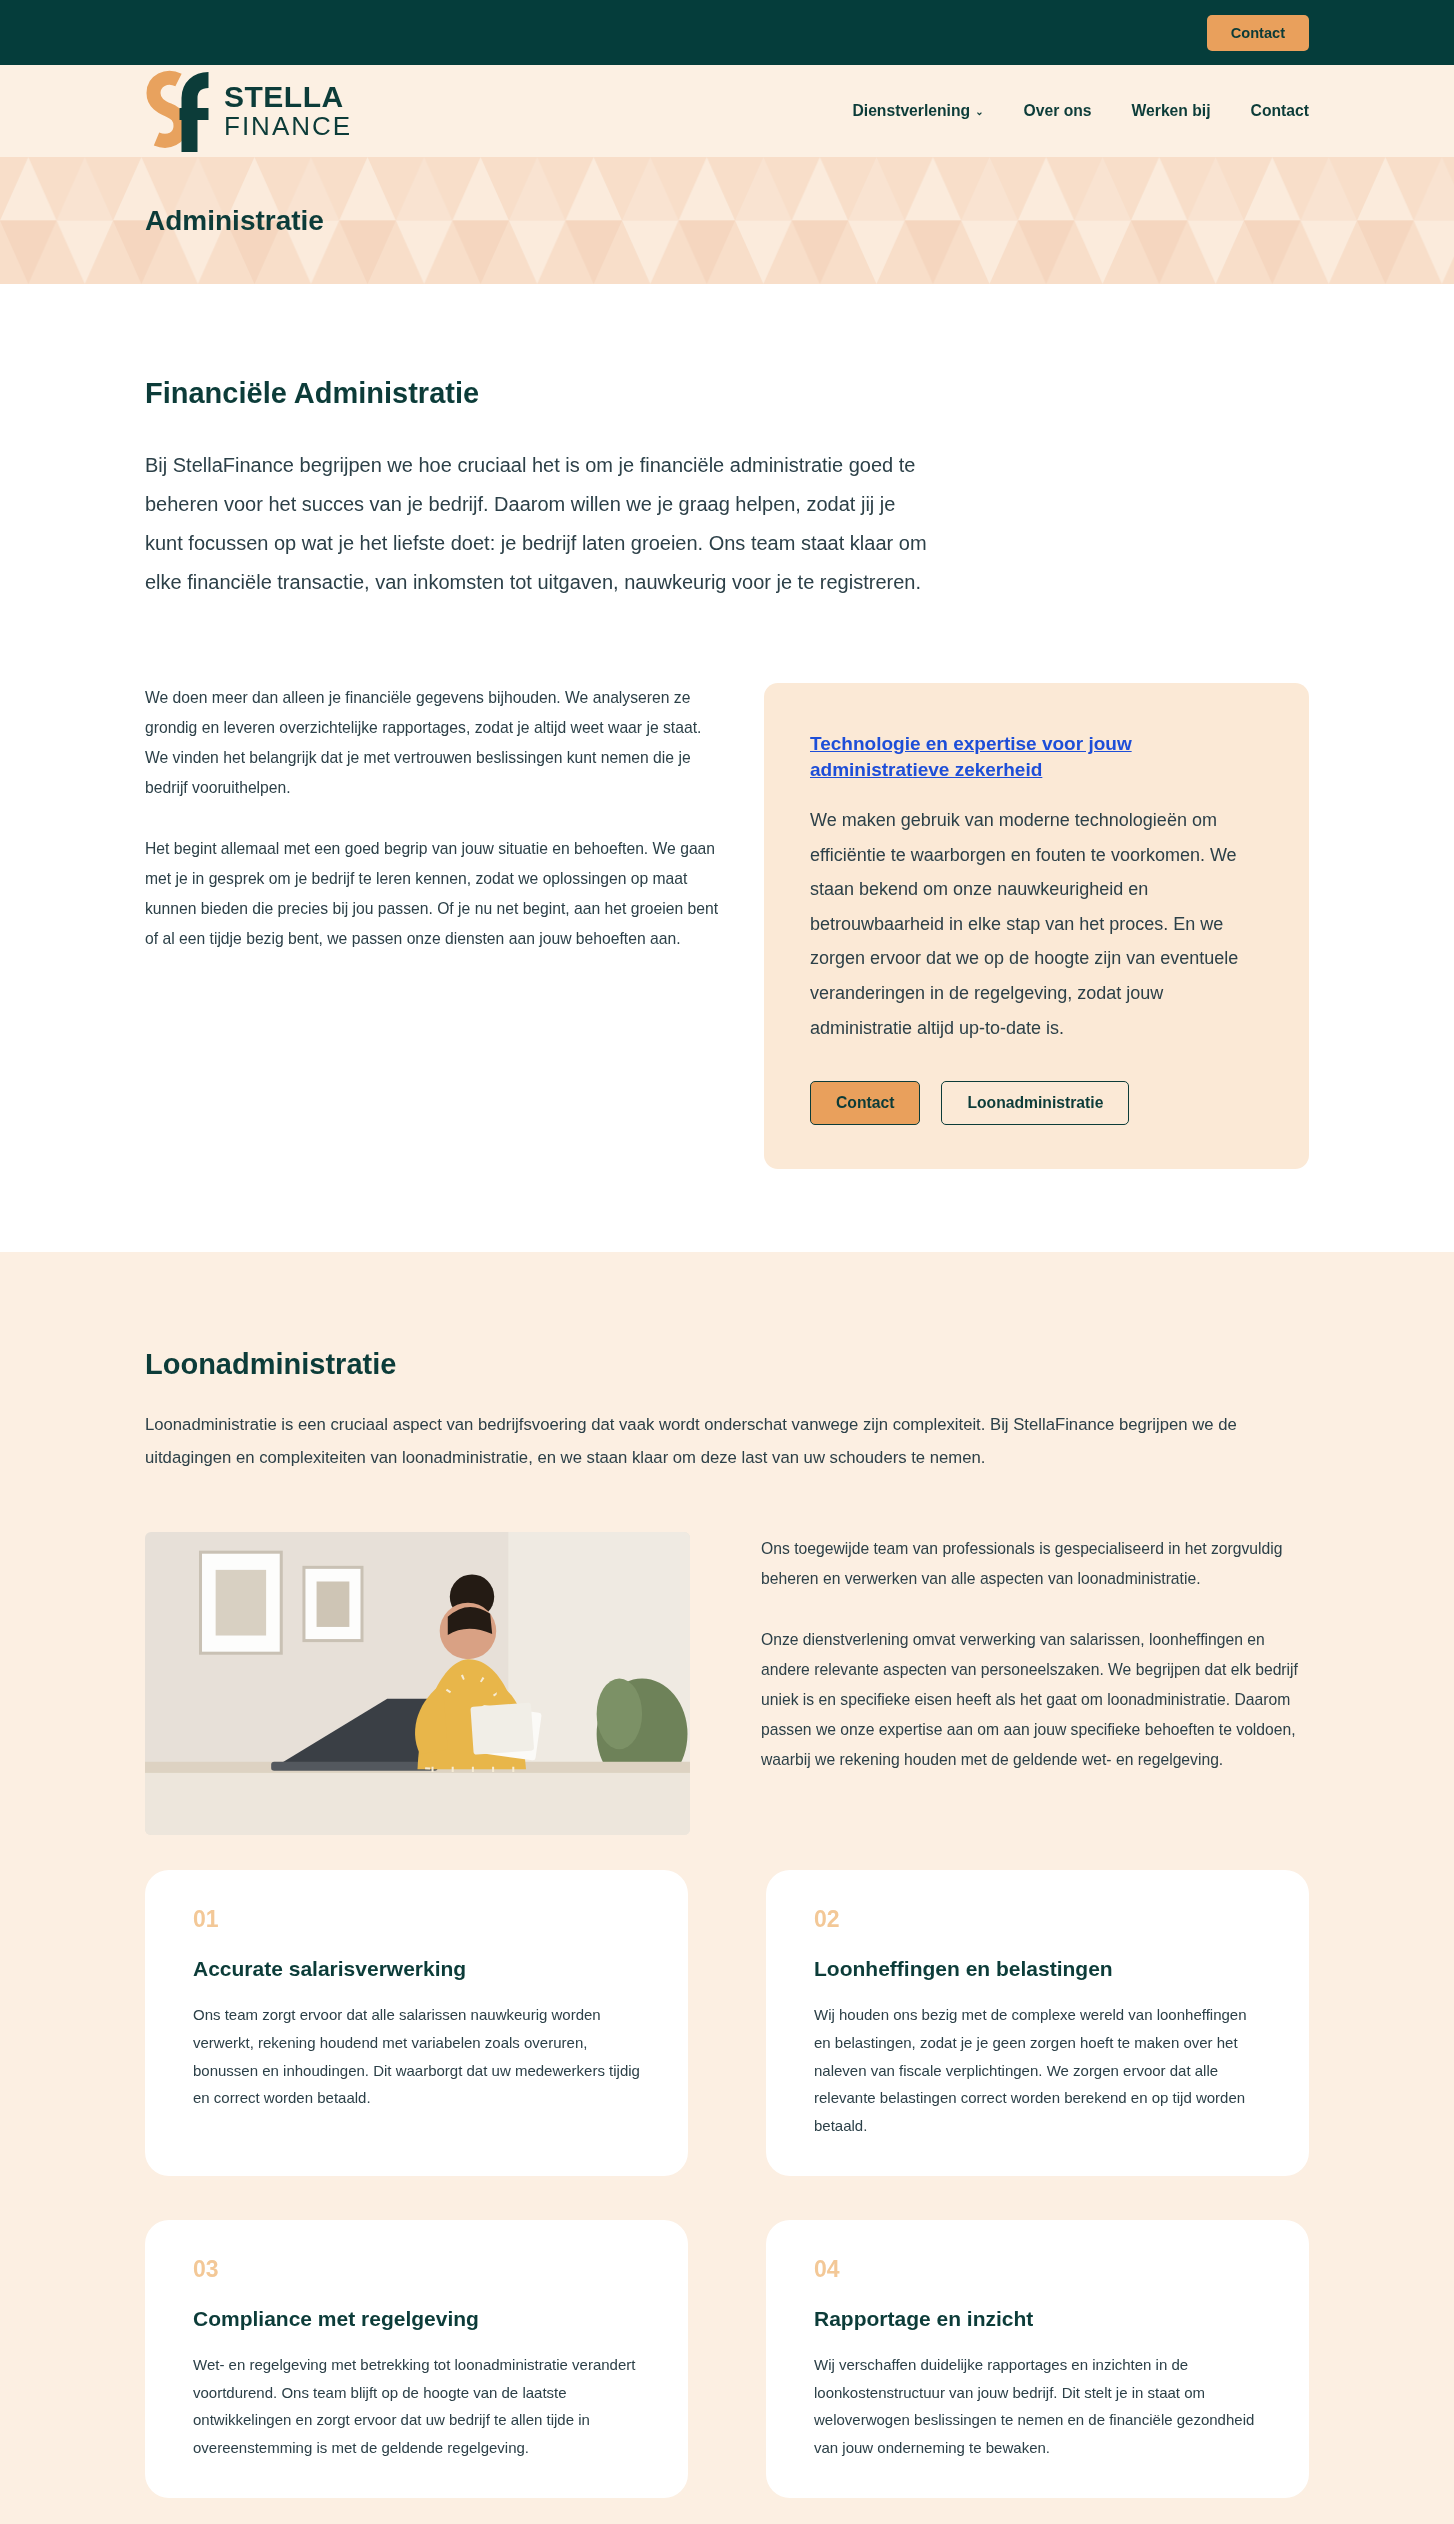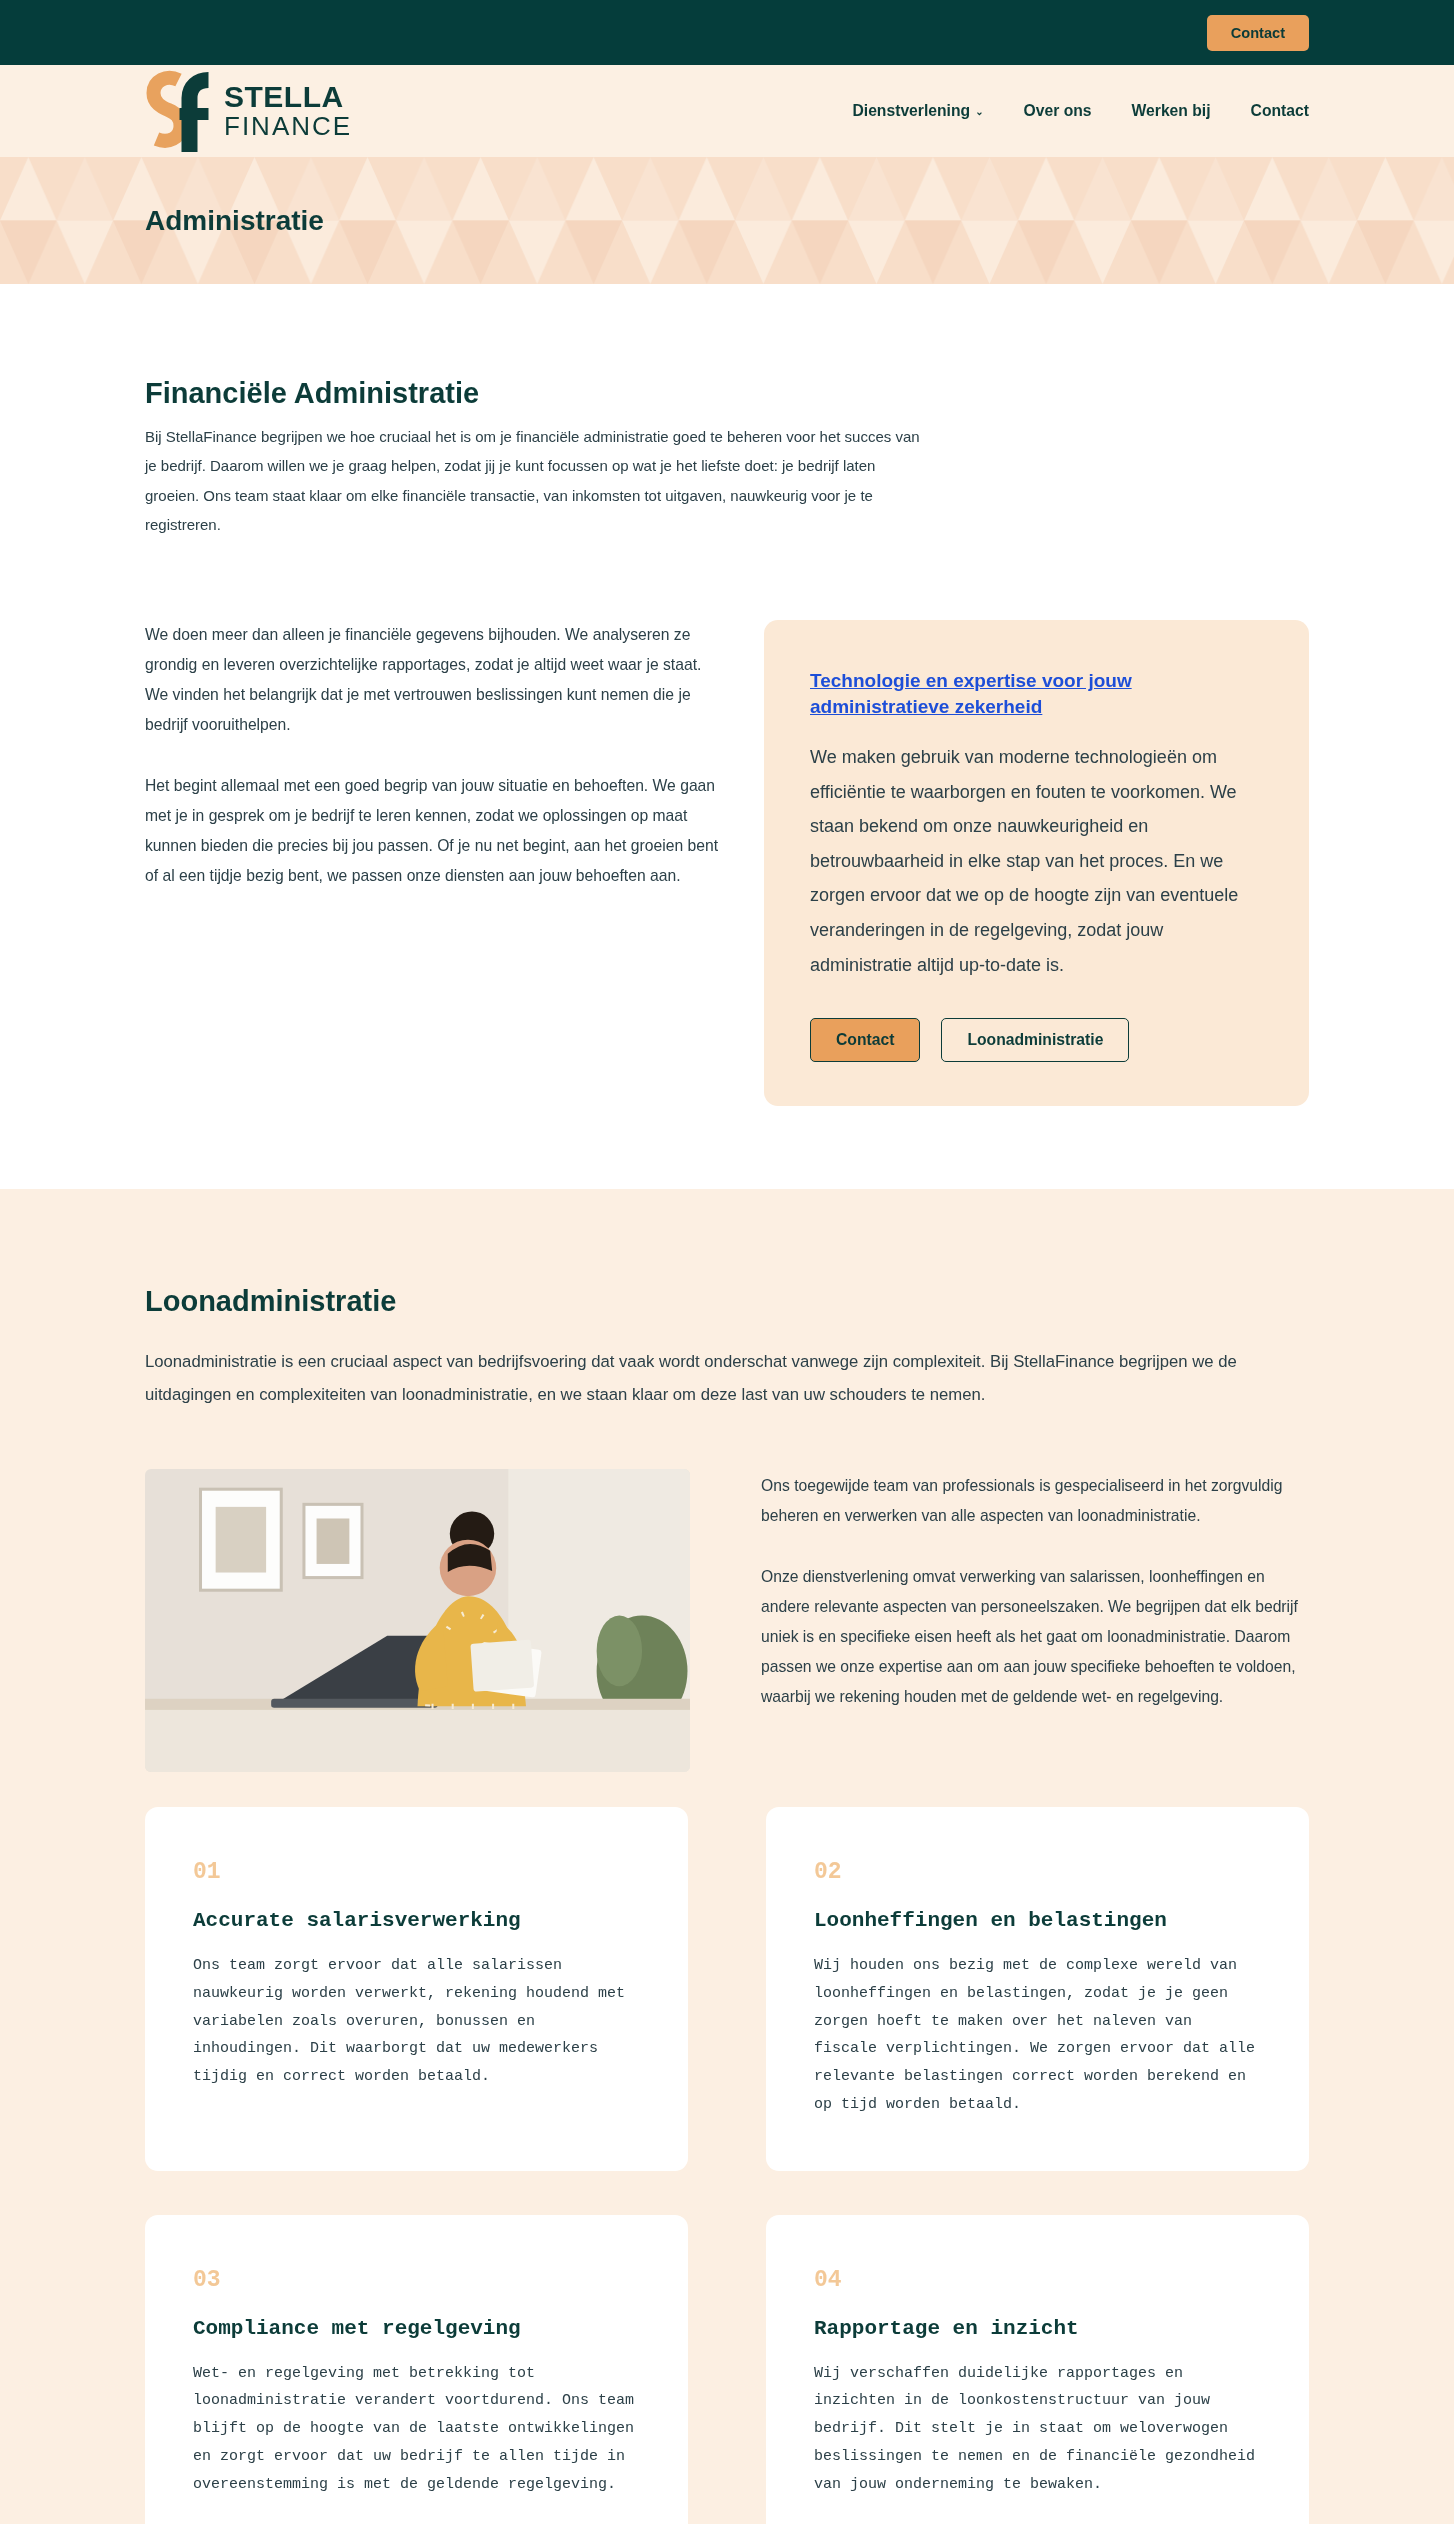--- a/index.html
+++ b/index.html
@@ -22,21 +22,21 @@
   .chev { font-size:10px; margin-left:5px; display:inline-block; transform:translateY(-1.5px); }
 
   
   .hero { height:127px; position:relative; display:flex; align-items:center; padding:12px 145px; overflow:hidden; background:#F8DEC9; }
   .hero .pattern { position:absolute; inset:0; width:100%; height:100%; }
   .hero h1 { position:relative; font-size:28px; font-weight:800; color:#0C3C39; }
 
   
   .section-white { padding:93px 145px 83px; background:#fff; }
   .h2 { font-size:29px; font-weight:800; color:#0C3C39; }
-  .lead { margin-top:12px; font-size:15px; line-height:1.95; max-width:788px; }
+  .lead { margin-top:36px; font-size:20px; line-height:1.95; max-width:788px; }
   .twocol { display:flex; gap:45px; margin-top:81px; align-items:flex-start; }
   .twocol .leftcol { width:591px; font-size:15.7px; line-height:1.92; }
   .leftcol p + p { margin-top:30px; }
   .tech-card { width:545px; background:#FBE9D6; border-radius:14px; padding:48px 46px 44px; flex:none; }
   .tech-card h3 { font-size:19px; line-height:1.35; font-weight:800; color:#1d4ed8;text-decoration:underline; }
   .tech-card p { margin-top:21px; font-size:18px; line-height:1.92; }
   .tech-actions { margin-top:36px; display:flex; gap:21px; }
   .tech-actions .btn { font-size:15.7px; padding:12px 25px; }
   .btn-contact-card { background:#E9A05C; color:#0B3B38; border:1.5px solid #0C3C39; }
   .btn-outline { background:transparent; border:1.5px solid #0C3C39; color:#0C3C39; }
@@ -45,21 +45,21 @@
   .section-peach { background:#FCEFE2; padding:96px 145px 0; position:relative; overflow:hidden; }
   .peach-content { position:relative; z-index:2; }
   .intro2 { margin-top:28px; font-size:16.7px; line-height:1.95; max-width:1172px; }
   .imgrow { display:flex; gap:71px; margin-top:58px; }
   .photo { width:545px; height:303px; border-radius:6px; overflow:hidden; flex:none; }
   .photo svg { display:block; width:100%; height:100%; }
   .imgrow .rightcol { width:550px; font-size:15.7px; line-height:1.92; padding-top:2px; }
   .rightcol p + p { margin-top:30px; }
   .expect-h { margin-top:129px; font-size:22px; font-weight:800; color:#0C3C39; }
   .cards { margin-top:35px; display:grid; grid-template-columns:543px 543px; gap:44px 78px; padding-bottom:93px; }
-  .card { background:#fff; border-radius:13px; padding:52px 48px;font-family:Liberation Mono, monospace; }
+  .card { background:#fff; border-radius:24px; padding:36px 48px; }
   .card .num { font-size:23px; font-weight:800; color:#F3C897; }
   .card h4 { margin-top:24px; font-size:21px; font-weight:800; color:#0C3C39; }
   .card p { margin-top:20px; font-size:15px; line-height:1.85; }
 </style>
 </head>
 <body>
 
 <div class="topbar">
   <button class="btn btn-orange">Contact</button>
 </div>

